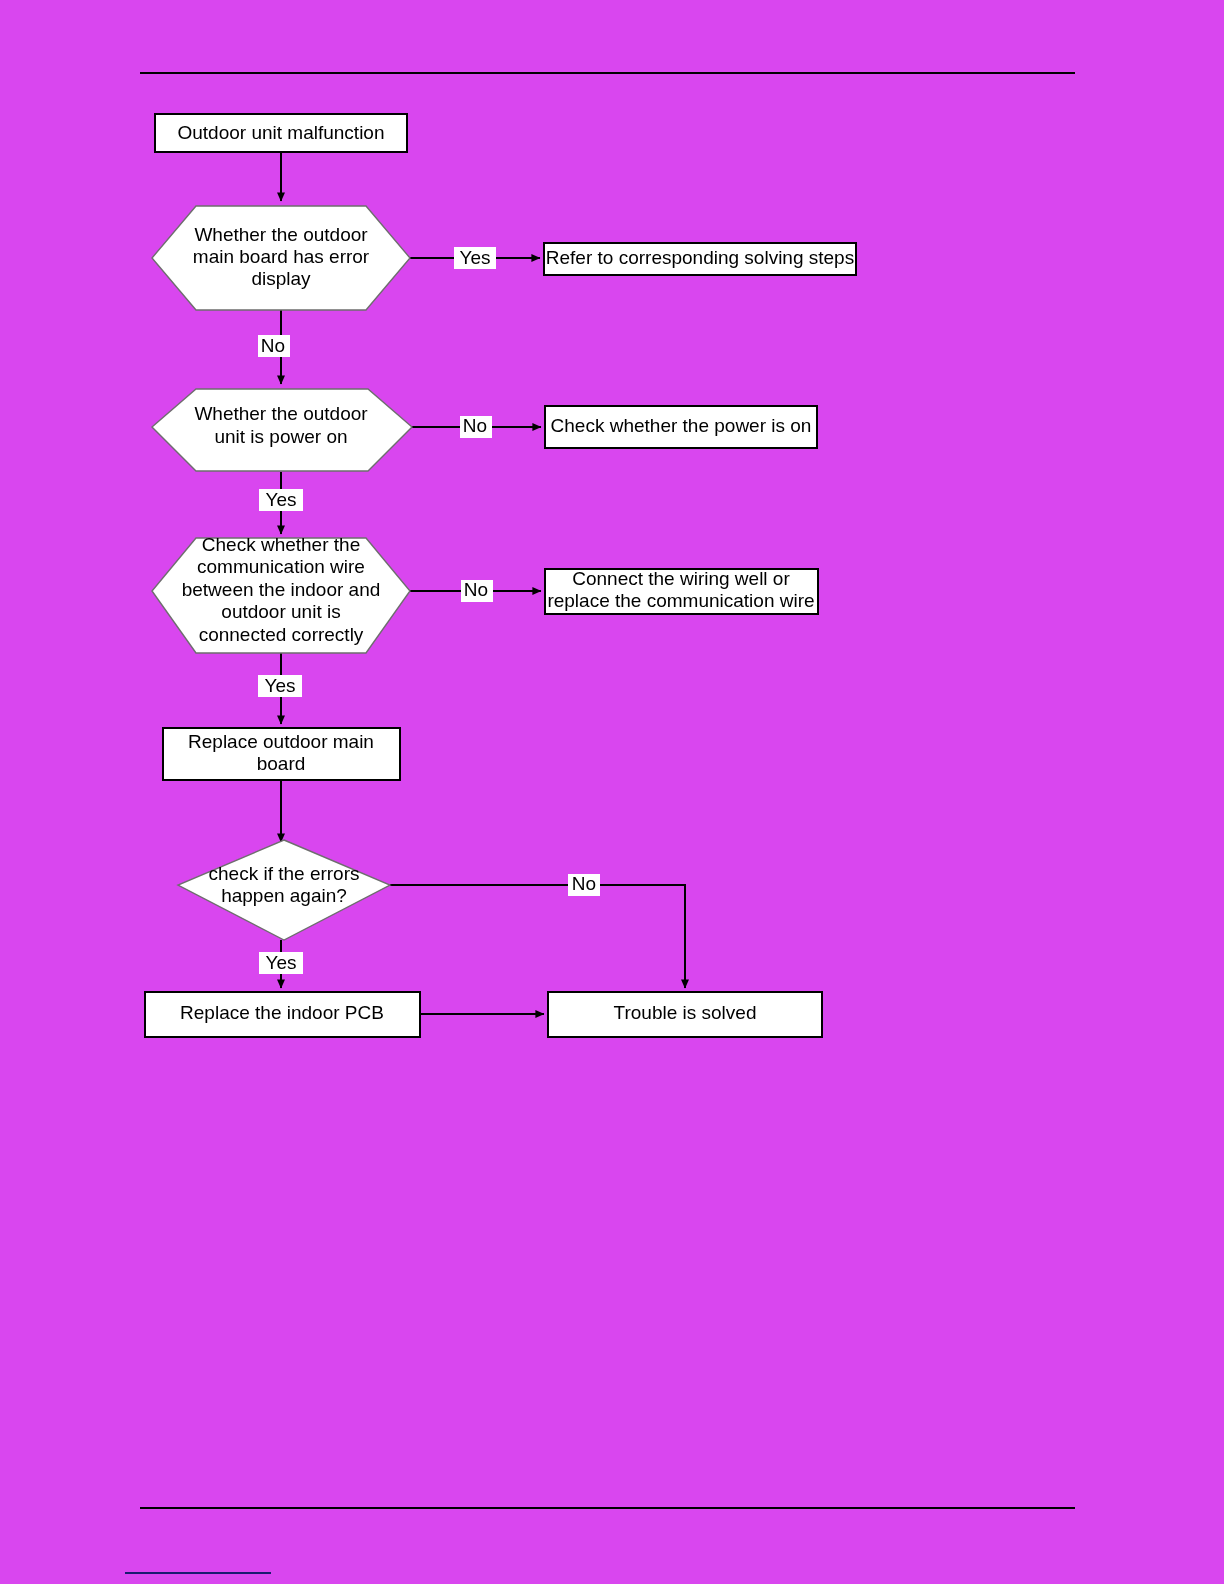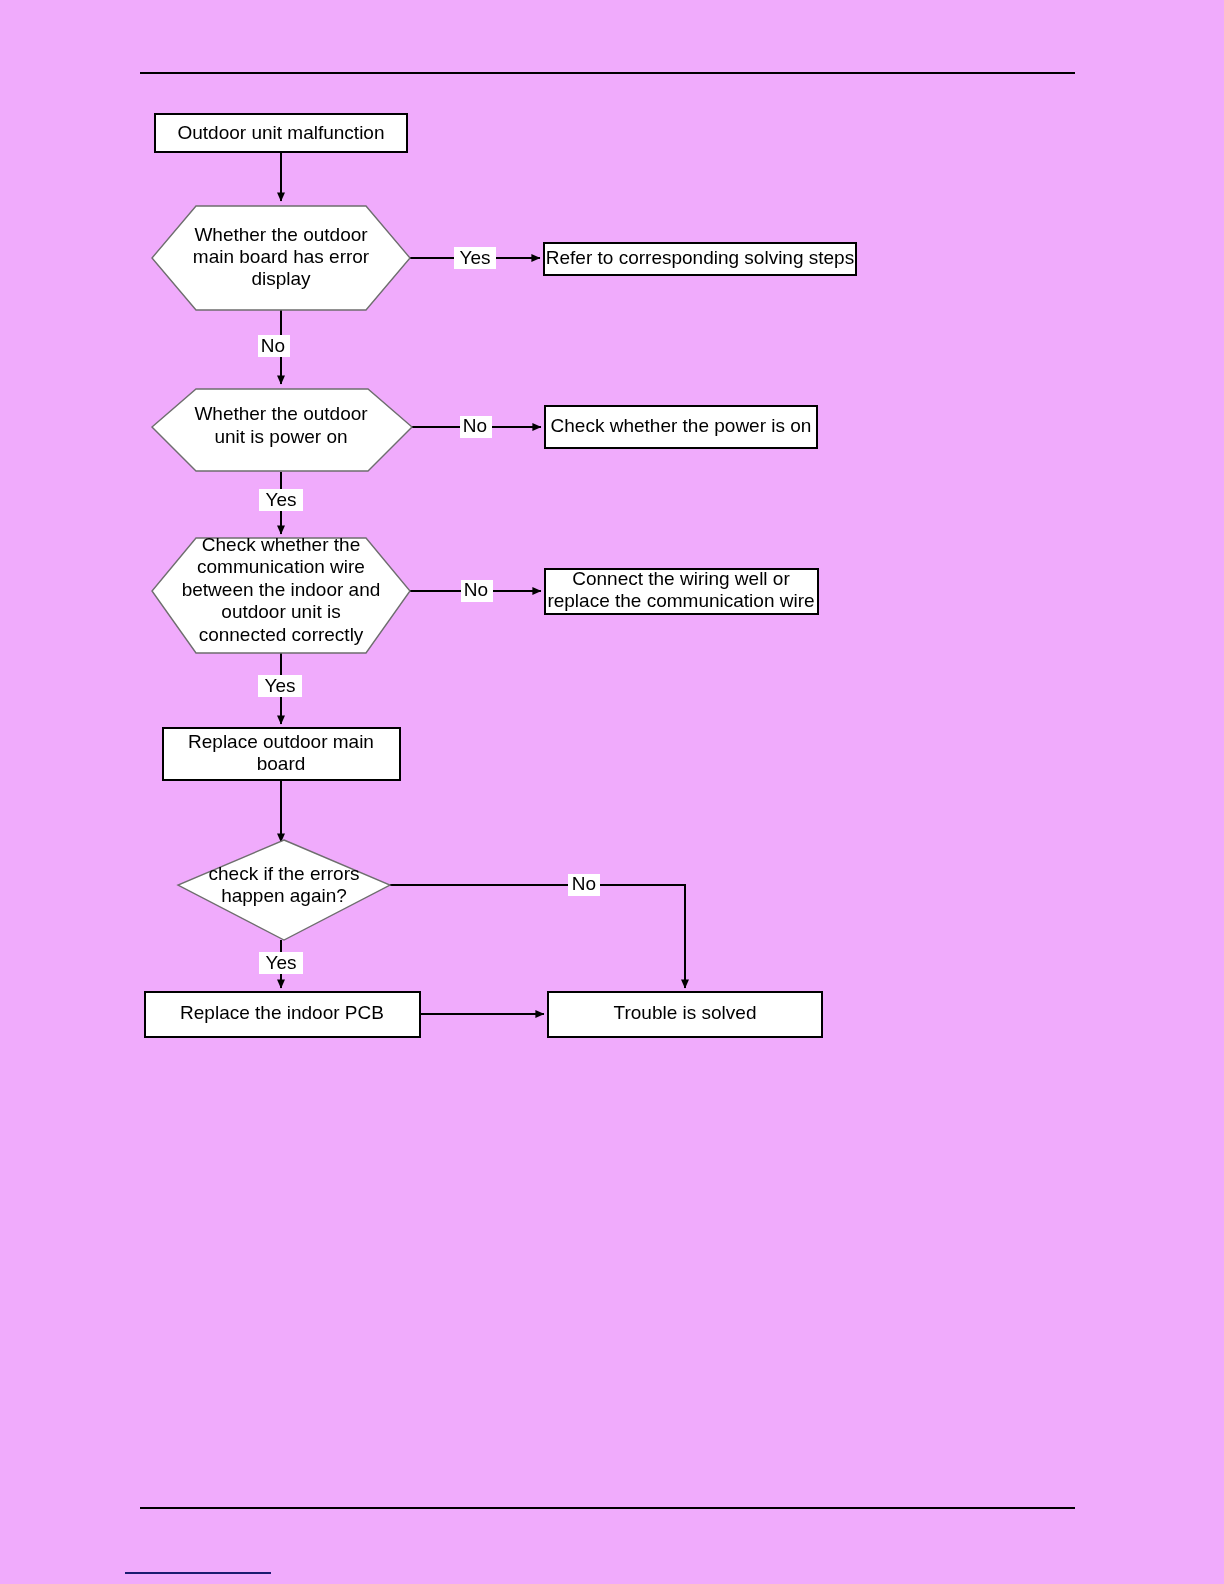--- a/index.html
+++ b/index.html
@@ -9,21 +9,21 @@
     background: #ffffff;
   }
   body {
     font-family: "Liberation Sans", sans-serif;
     color: #000000;
   }
   #page {
     position: relative;
     width: 1224px;
     height: 1584px;
-    background: #f0abfc;
+    background: #d946ef;
     overflow: hidden;
   }
   .rule {
     position: absolute;
     background: #000000;
   }
   #header-rule {
     left: 140px;
     top: 72px;
     width: 935px;

